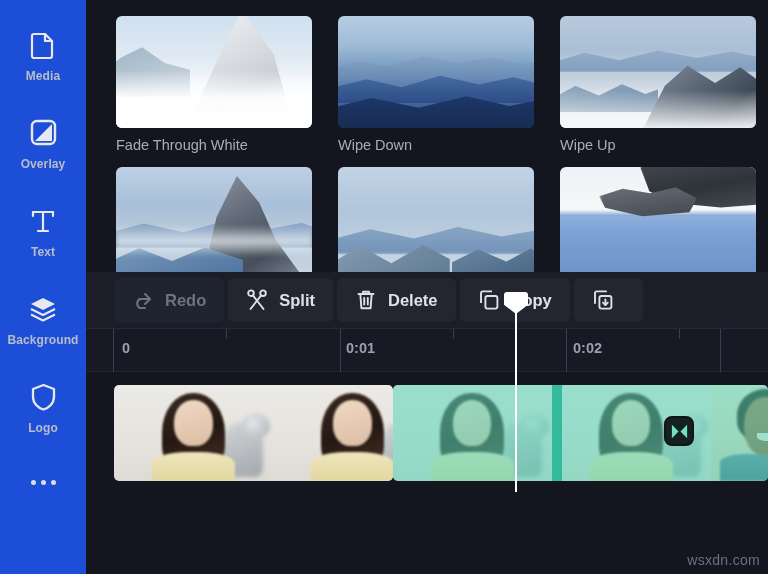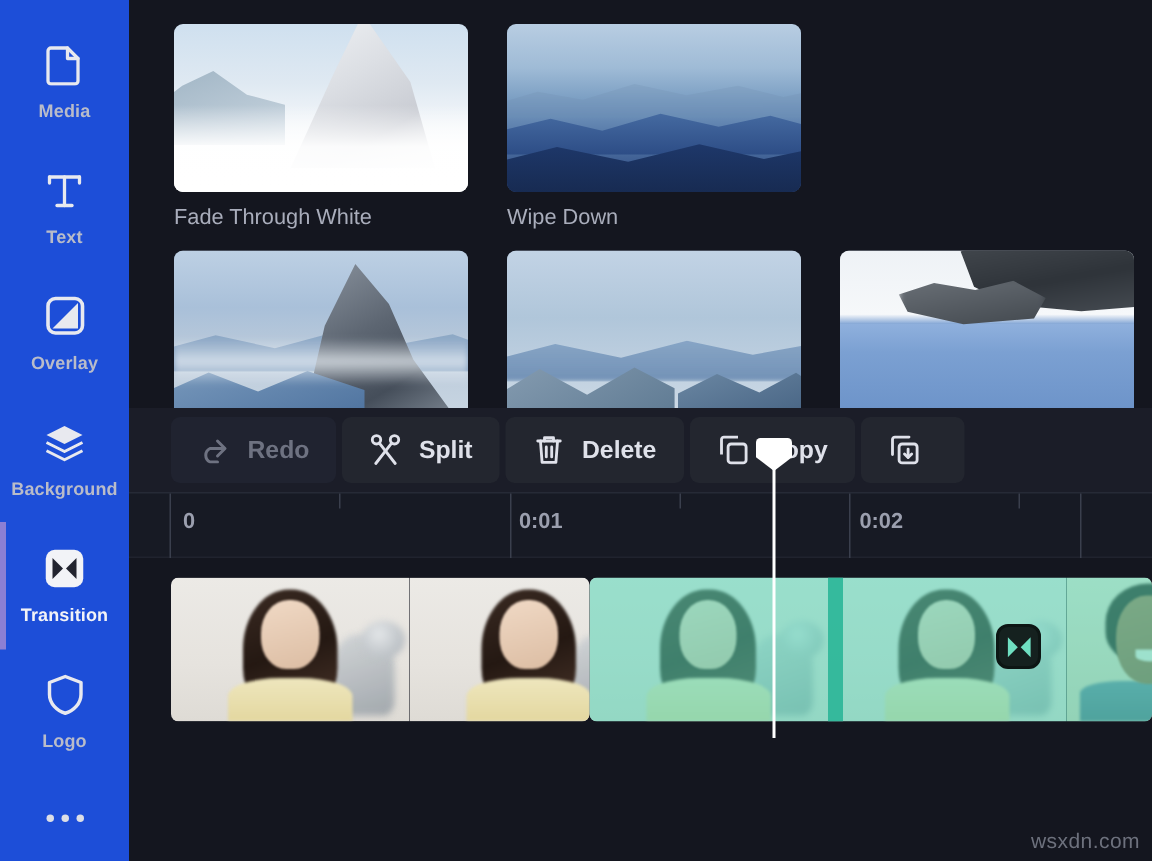--- a/index.html
+++ b/index.html
@@ -439,62 +439,52 @@
         <svg width="26" height="28" viewBox="0 0 26 28" fill="none" stroke="#e8e9ef" stroke-width="2.2" stroke-linejoin="round" stroke-linecap="round">
           <path d="M4 3h11l7 7v15a2 2 0 0 1-2 2H4a2 2 0 0 1-2-2V5a2 2 0 0 1 2-2z"></path>
           <path d="M15 3v7h7"></path>
         </svg>
       </span>
       <span class="side-label">Media</span>
     </div>
 
     <div class="side-item">
       <span class="side-icon">
+        <svg width="27" height="27" viewBox="0 0 27 27">
+          <rect x="2" y="2" width="23" height="23" rx="5" fill="none" stroke="#e8e9ef" stroke-width="2.4"></rect>
+          <path d="M5 22 L22 5 L22 22 Z" fill="#e8e9ef"></path>
+        </svg>
+      </span>
+      <span class="side-label">Overlay</span>
+    </div>
+
+    <div class="side-item">
+      <span class="side-icon">
         <svg width="26" height="28" viewBox="0 0 26 28" fill="none" stroke="#e8e9ef" stroke-width="2.2" stroke-linecap="round">
           <path d="M3 5h20"></path>
             <path d="M3 5v4"></path>
             <path d="M23 5v4"></path>
           <path d="M13 5v19"></path>
             <path d="M8 24h10"></path>
         </svg>
       </span>
       <span class="side-label">Text</span>
     </div>
 
     <div class="side-item">
       <span class="side-icon">
-        <svg width="27" height="27" viewBox="0 0 27 27">
-          <rect x="2" y="2" width="23" height="23" rx="5" fill="none" stroke="#e8e9ef" stroke-width="2.4"></rect>
-          <path d="M5 22 L22 5 L22 22 Z" fill="#e8e9ef"></path>
-        </svg>
-      </span>
-      <span class="side-label">Overlay</span>
-    </div>
-
-    <div class="side-item">
-      <span class="side-icon">
         <svg width="28" height="26" viewBox="0 0 28 26" fill="none" stroke="#e8e9ef" stroke-width="2" stroke-linejoin="round">
           <path d="M14 2 L26 8 L14 14 L2 8 Z" fill="#e8e9ef" stroke="none"></path>
           <path d="M2 13 L14 19 L26 13"></path>
           <path d="M2 18.5 L14 24.5 L26 18.5"></path>
         </svg>
       </span>
       <span class="side-label">Background</span>
     </div>
 
-    <div class="side-item active">
-      <span class="side-icon">
-        <svg width="28" height="28" viewBox="0 0 28 28">
-          <rect x="1.5" y="1.5" width="25" height="25" rx="6" fill="#f2f3f7"></rect>
-          <path d="M6 7 L13 14 L6 21 Z" fill="#22242f"></path>
-          <path d="M22 7 L15 14 L22 21 Z" fill="#22242f"></path>
-        </svg>
-      </span>
-      <span class="side-label">Transition</span>
-    </div>
 
     <div class="side-item">
       <span class="side-icon">
         <svg width="25" height="28" viewBox="0 0 25 28" fill="none" stroke="#e8e9ef" stroke-width="2.3" stroke-linejoin="round">
           <path d="M12.5 2 L23 6 V14 C23 20 18 25 12.5 26.5 C7 25 2 20 2 14 V6 Z"></path>
         </svg>
       </span>
       <span class="side-label">Logo</span>
     </div>
 
@@ -526,20 +516,31 @@
           <div class="thumb">
             <div class="sky art-wipedown">
               <div class="r1"></div>
                 <div class="r2"></div>
                 <div class="r3"></div>
             </div>
           </div>
           <div class="thumb-label">Wipe Down</div>
         </div>
 
+        <div class="gal-cell">
+          <div class="thumb">
+            <div class="sky art-wipeup">
+              <div class="u1"></div>
+                <div class="u3"></div>
+                <div class="u2"></div>
+                <div class="fogl"></div>
+            </div>
+          </div>
+          <div class="thumb-label">Wipe Up</div>
+        </div>
 
       </div>
 
       <div class="gal-row row2">
 
         <div class="gal-cell">
           <div class="thumb">
             <div class="sky art-peak">
               <div class="p1"></div>
                 <div class="p2"></div>

